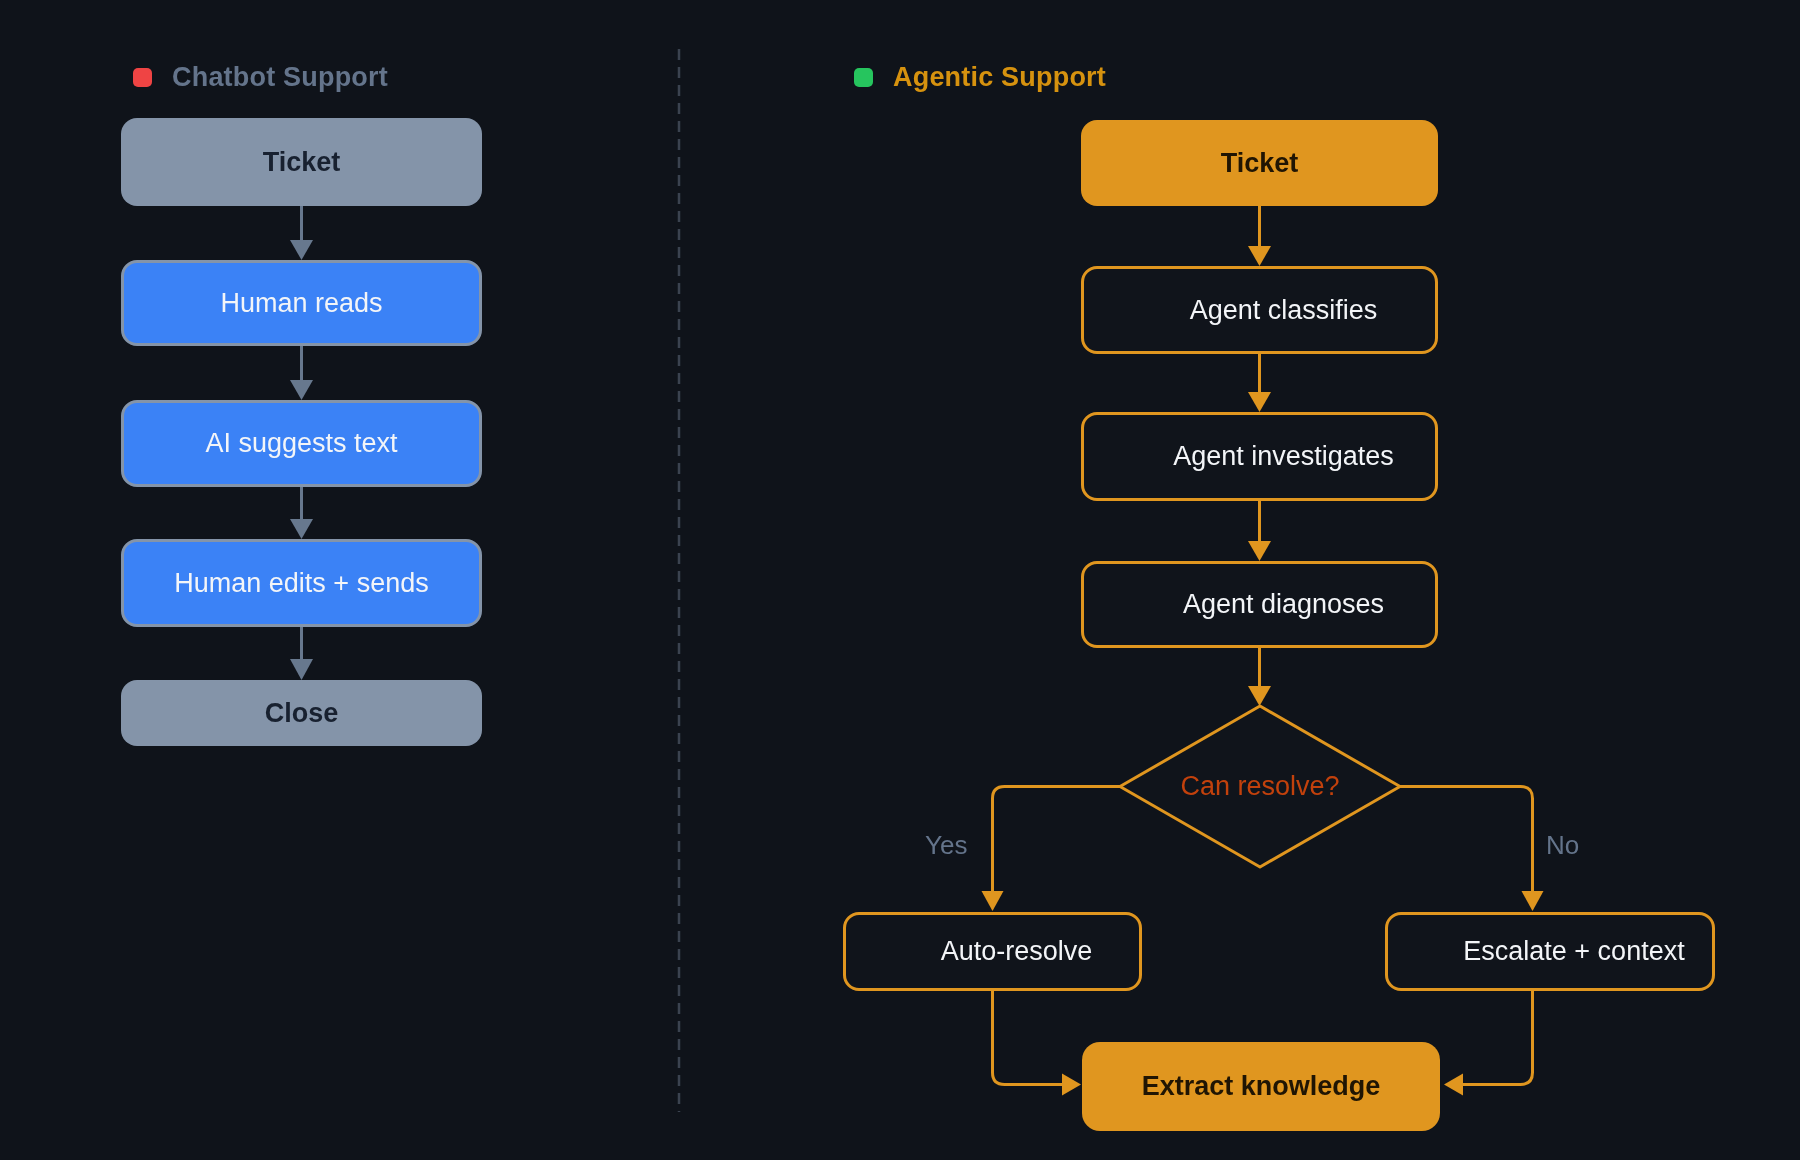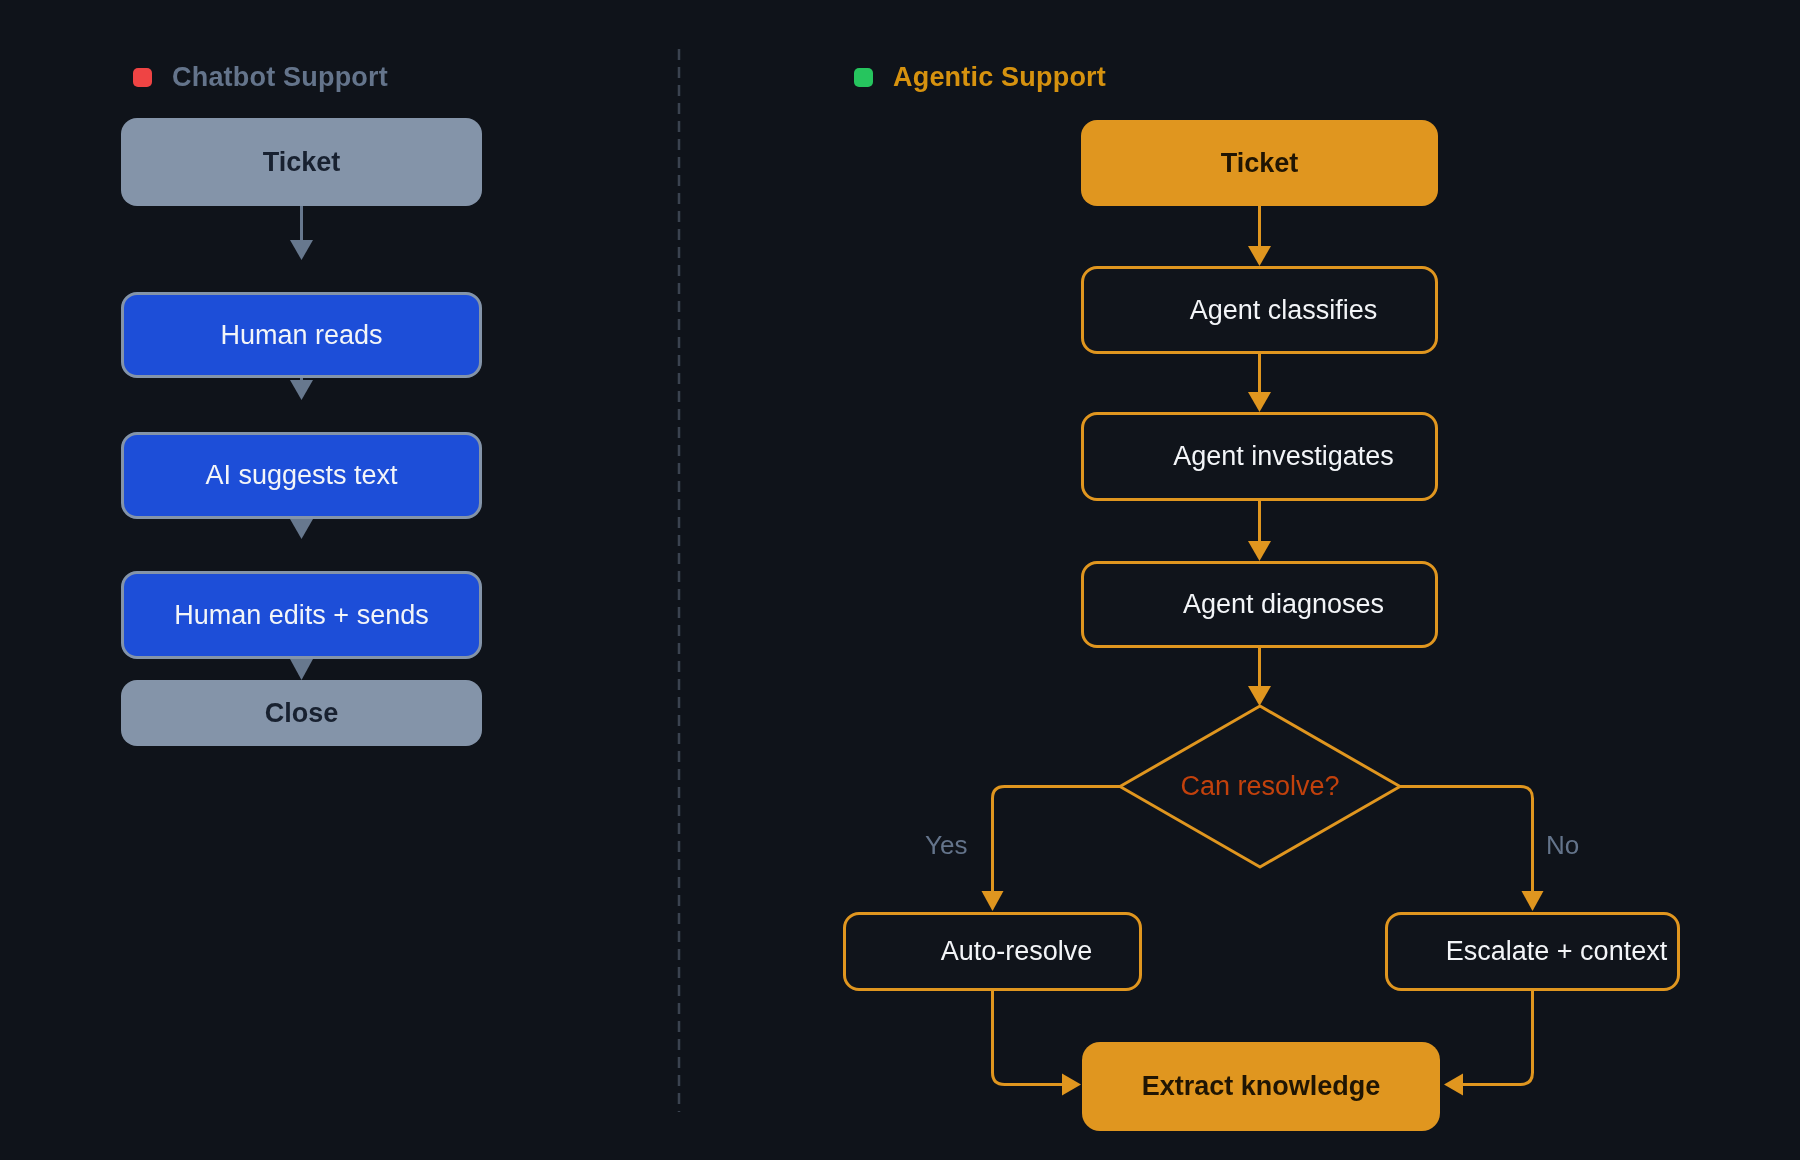--- a/index.html
+++ b/index.html
@@ -25,21 +25,21 @@
 
   .node {
     position: absolute; z-index: 2;
     display: flex; align-items: center; justify-content: center;
     border-radius: 16px;
     font-size: 27px;
     box-sizing: border-box;
     white-space: nowrap;
   }
   .node.slate-filled { background: #8494a9; color: #182130; font-weight: 700; }
-  .node.slate-outline { border: 3px solid #8494a9; color: #f3f5f8; font-weight: 500; background: #1d4ed8; margin-top: 32px; }
+  .node.slate-outline { border: 3px solid #8494a9; color: #f3f5f8; font-weight: 500; background: #3b82f6; }
   .node.orange-filled { background: #e0961f; color: #201503; font-weight: 700; }
   .node.orange-outline { border: 3px solid #e0961f; color: #f3f5f8; font-weight: 500; background: #10141b; padding-left: 48px; }
 
   .decision-label {
     position: absolute; z-index: 2;
     display: flex; align-items: center; justify-content: center;
     color: #c2410c; font-size: 27px; font-weight: 500; white-space: nowrap;
   }
   .branch-label {
     position: absolute; z-index: 2;
@@ -111,16 +111,16 @@
   <div class="node orange-outline" style="left:1081px; top:266px; width:357px; height:88px;">Agent classifies</div>
   <div class="node orange-outline" style="left:1081px; top:561px; width:357px; height:87px;">Agent diagnoses</div>
   <div class="node orange-outline" style="left:1081px; top:412px; width:357px; height:89px;">Agent investigates</div>
 
   <div class="decision-label" style="left:1120px; top:706px; width:280px; height:161px;">Can resolve?</div>
 
   <div class="branch-label" style="left:925px; top:830px;">Yes</div>
   <div class="branch-label" style="left:1546px; top:830px;">No</div>
 
   <div class="node orange-outline" style="left:843px; top:912px; width:299px; height:79px;">Auto-resolve</div>
-  <div class="node orange-outline" style="left:1385px; top:912px; width:295px; height:79px;">Escalate + context</div>
+  <div class="node orange-outline" style="left:1385px; top:912px; width:330px; height:79px;">Escalate + context</div>
   <div class="node orange-filled" style="left:1082px; top:1042px; width:358px; height:89px; border-radius:18px;">Extract knowledge</div>
 
 </div>
 
 </body></html>

